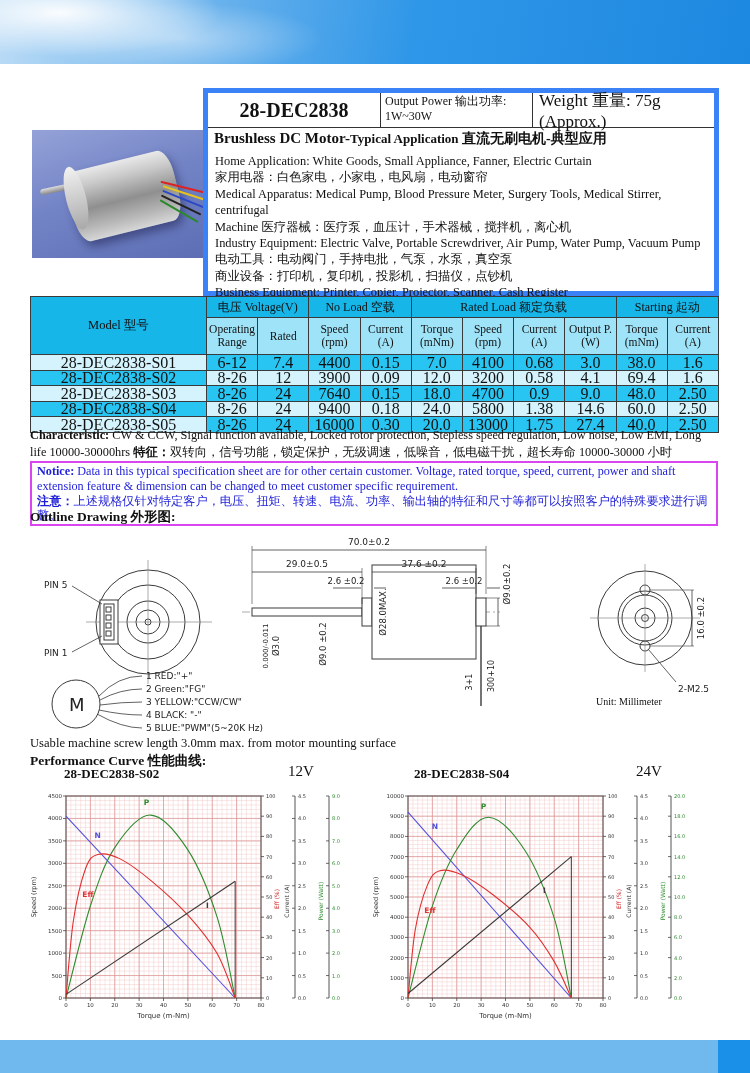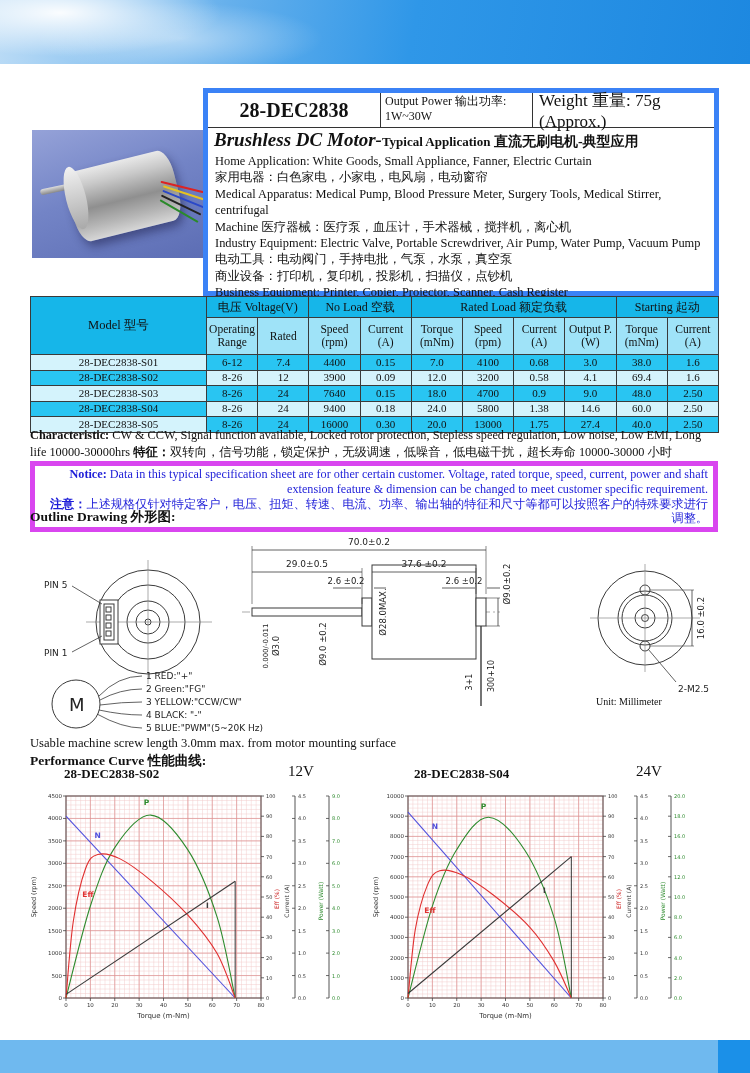--- a/index.html
+++ b/index.html
@@ -36,27 +36,27 @@
   #hcell-weight{flex:1;display:flex;align-items:center;padding:0 6px;font-size:17px;}
   #headrow2{height:23px;border-bottom:none;padding:1px 6px 0;box-sizing:border-box;}
   #apps{padding:2px 7px 0;font-size:12.4px;line-height:16.4px;}
   
   table#spec{left:30px;top:296px;width:689px;border-collapse:collapse;table-layout:fixed;position:absolute;
     font-size:11.5px;text-align:center;}
   #spec th,#spec td{border:1px solid #3a3a3a;padding:0;font-weight:normal;}
   #spec .grp{background:#16b6e9;height:20px;font-size:12px;margin-top:35px;}
   #spec .sub{background:#9fe3f8;height:36px;font-size:11.5px;line-height:13px;}
   #spec .modelhead{background:#16b6e9;font-size:12.5px;}
-  #spec td{height:14.5px;line-height:13px;font-size:11px;}
+  #spec td{height:14.5px;line-height:13px;font-size:16px;}
   #spec .c-cyan{background:#29c5f2;}
   #spec .c-pale{background:#d4f3fc;}
   
   #charc{left:30px;top:427px;width:690px;font-size:12.3px;line-height:16.5px;}
-  #notice{left:30px;top:461px;width:688px;border:5px solid #d946ef;box-sizing:border-box;
-    color:#1d1dd8;font-size:12.2px;line-height:14.8px;padding:1px 5px;text-align:right;}
+  #notice{left:30px;top:461px;width:688px;border:2px solid #d946ef;box-sizing:border-box;
+    color:#1d1dd8;font-size:12.2px;line-height:14.8px;padding:1px 5px;}
   .b{font-weight:bold;}
   
   #outline-title{left:30px;top:508px;font-size:13.5px;font-weight:bold;}
   #outline-svg{left:30px;top:524px;}
   #usable-note{left:30px;top:736px;font-size:12.6px;}
   #unit-note{left:596px;top:696px;font-size:10px;}
   
   #perf-title{left:30px;top:752px;font-size:13.5px;font-weight:bold;}
   .chart-title{position:absolute;font-size:13px;font-weight:bold;}
   .chart-volt{position:absolute;font-size:15px;}
@@ -82,21 +82,21 @@
 <div id="headbox" class="abs">
   <div id="headrow1">
     <div id="hcell-model">28-DEC2838</div>
     <div id="hcell-power">
       <span>Output Power 输出功率:</span><br>
       <span>1W~30W</span>
     </div>
     <div id="hcell-weight">Weight 重量: 75g (Approx.)</div>
   </div>
   <div id="headrow2">
-    <span class="b" style="font-size:19px;font-style:italic;">Brushless DC Motor-</span><span class="b" style="font-size:13px;text-align:right;">Typical Application</span><span class="b" style="font-size:14px;"> 直流无刷电机-典型应用</span>
+    <span class="b" style="font-size:15px;">Brushless DC Motor-</span><span class="b" style="font-size:13px;text-align:right;">Typical Application</span><span class="b" style="font-size:14px;"> 直流无刷电机-典型应用</span>
   </div>
   <div id="apps">
     <div>Home Application: White Goods, Small Appliance, Fanner, Electric Curtain</div>
     <div>家用电器：白色家电，小家电，电风扇，电动窗帘</div>
     <div>Medical Apparatus: Medical Pump, Blood Pressure Meter, Surgery Tools, Medical Stirrer, centrifugal</div>
     <div>Machine    医疗器械：医疗泵，血压计，手术器械，搅拌机，离心机</div>
     <div>Industry Equipment: Electric Valve, Portable Screwdriver, Air Pump, Water Pump, Vacuum Pump</div>
     <div>电动工具：电动阀门，手持电批，气泵，水泵，真空泵</div>
     <div>商业设备：打印机，复印机，投影机，扫描仪，点钞机</div>
     <div>Business Equipment: Printer, Copier, Projector, Scanner, Cash Register</div>

